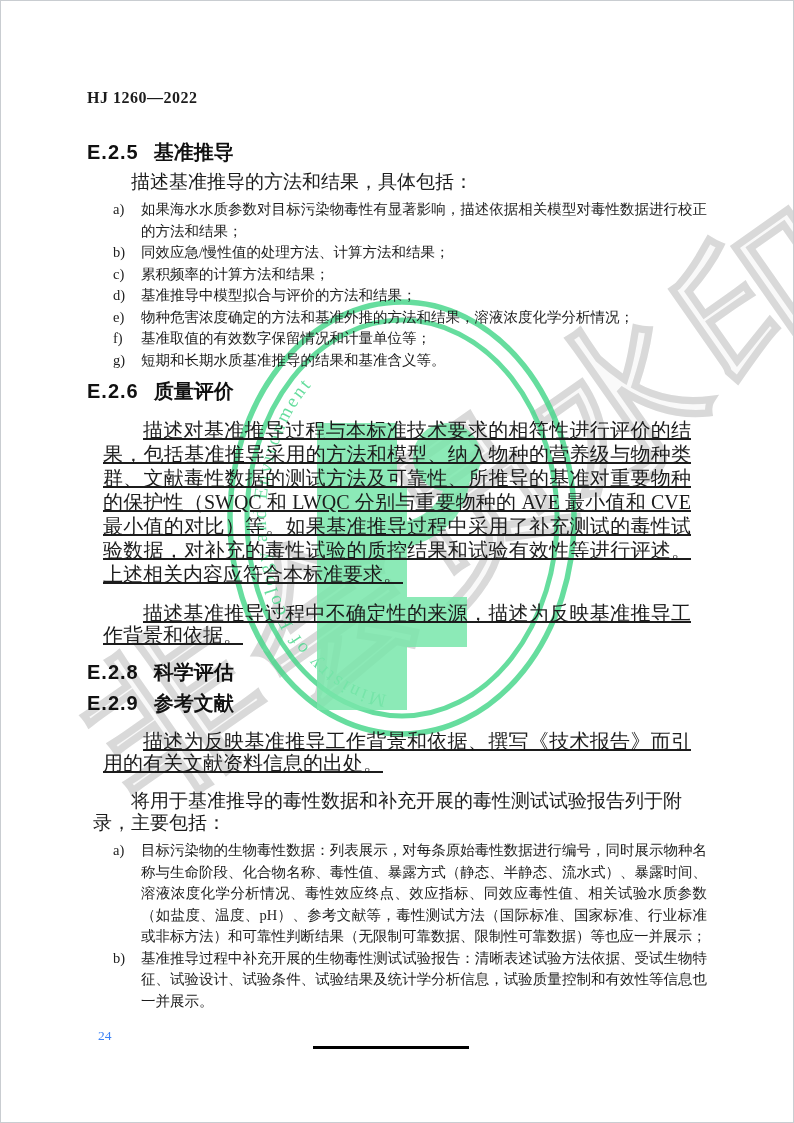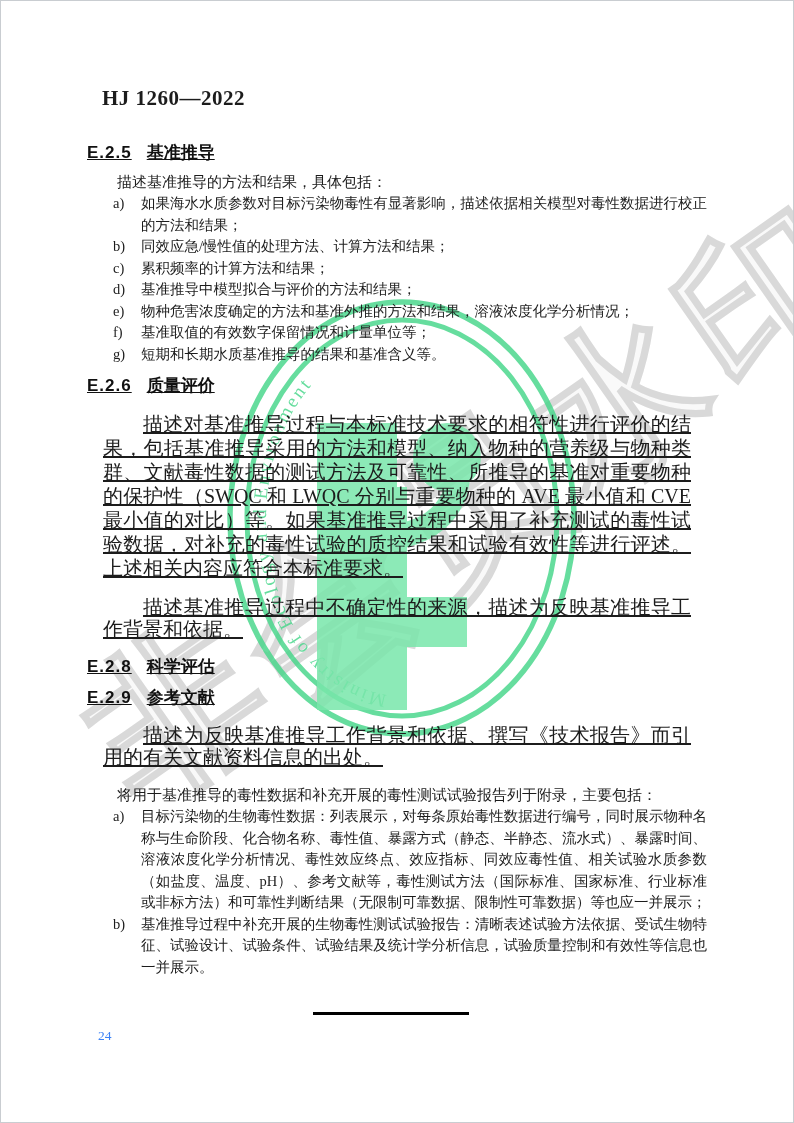--- a/index.html
+++ b/index.html
@@ -20,32 +20,32 @@
     font-weight:bold;font-size:168px;letter-spacing:12px;white-space:nowrap;
     color:rgba(205,205,205,0.12);
     -webkit-text-stroke:2px #d9d9d9;
   }
   .wm-svg{position:absolute;left:224px;top:298px;}
 
   
   .content{position:absolute;left:87px;right:87px;top:88px;z-index:2;}
   .std-num{
     font-family:"Liberation Serif",serif;font-weight:bold;
-    font-size:21px;letter-spacing:0.5px;margin-bottom:34px;line-height:20px;margin-left:15px;
+    font-size:16px;letter-spacing:0.5px;margin-bottom:34px;line-height:20px;
   }
   .sec-heading{
     font-family:"Liberation Sans","DejaVu Sans",sans-serif;
-    font-weight:bold;font-size:17px;line-height:21px;margin:10px 0 8px 0;color:#111;text-decoration:underline;
+    font-weight:bold;font-size:20px;line-height:21px;margin:10px 0 8px 0;color:#111;
   }
   .sec-heading .num{margin-right:15px;letter-spacing:1px;}
   .para{
     font-size:20px;line-height:24px;text-align:justify;text-indent:2em;margin:16px;text-decoration:underline;
   }
   .para.single{line-height:22px;}
-  .intro{font-size:15px;line-height:22px;text-indent:2em;margin:0;}
+  .intro{font-size:19px;line-height:22px;text-indent:2em;margin:6px;}
   .list{margin:0;}
   .list-item{
     position:relative;padding-left:54px;font-size:14.5px;line-height:21.5px;
     text-align:justify;margin:0;
   }
   .list-item .marker{position:absolute;left:26px;top:0;}
   .divider{
     width:156px;height:2.5px;background:#000;margin:34px 0 0 226px;
   }
   .page-num{

